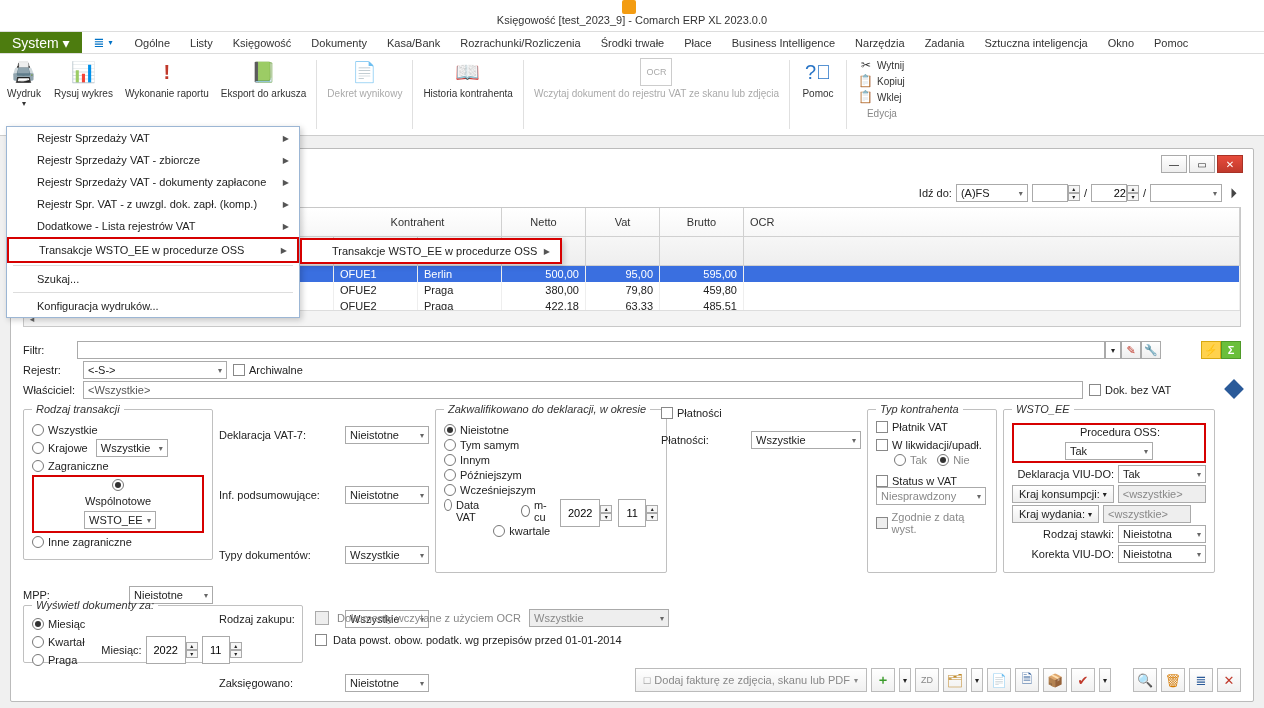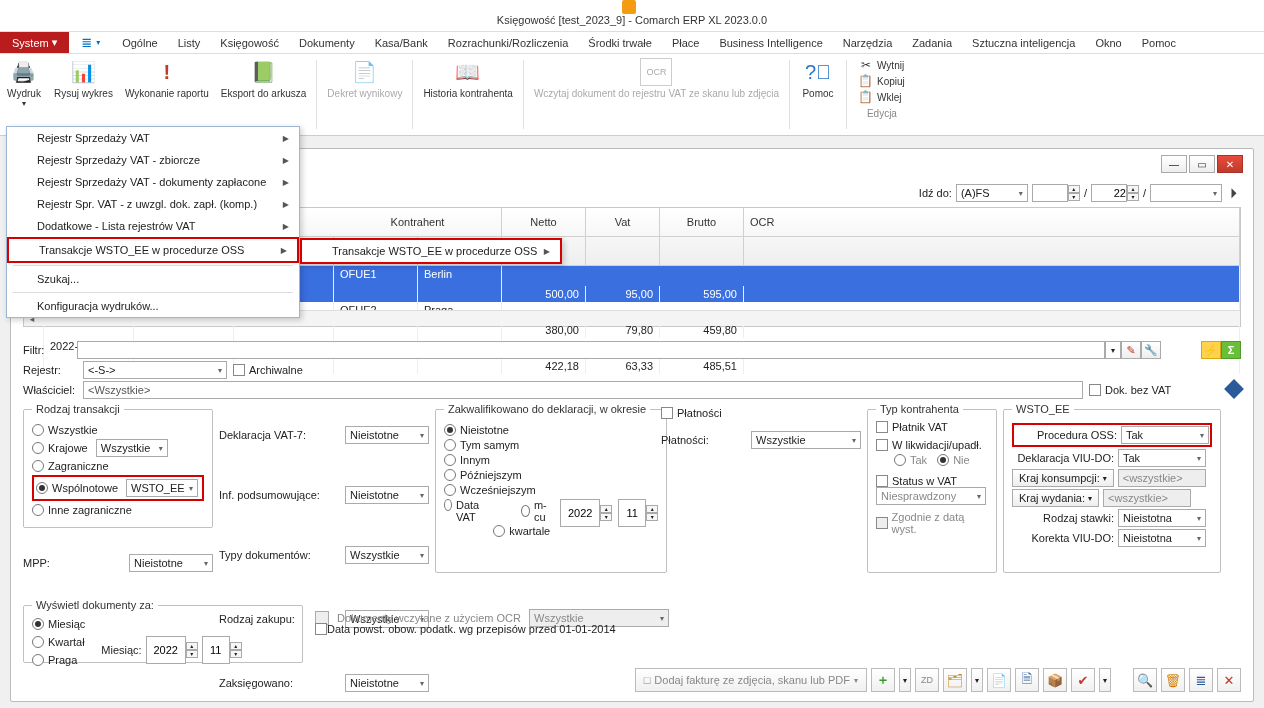--- a/index.html
+++ b/index.html
@@ -5,21 +5,21 @@
   * { box-sizing: border-box; margin: 0; padding: 0; }
   body { font-family: "Segoe UI", Tahoma, Arial, sans-serif; font-size: 11px; background: #f0f0f0; color: #222; width: 1264px; height: 708px; overflow: hidden; }
   
   
   .titlebar { height: 32px; background: #fff; display: flex; align-items: center; padding: 0 6px; border-bottom: 1px solid #ddd; flex-direction: column; }
   .titlebar .appicon { width: 14px; height: 14px; background: #f39c12; border-radius: 2px; margin-right: 6px; }
   .titlebar .title { color: #333; }
   
   
   .menubar { height: 22px; background: #fff; display: flex; align-items: center; border-bottom: 1px solid #ddd; }
-  .menubar .system-btn { background: #b91c1c; color: #fff; padding: 3px 12px; font-size: 11px; height: 100%; display: flex; align-items: center; }
+  .menubar .system-btn { background: #4d7c0f; color: #fff; padding: 3px 12px; font-size: 14px; height: 100%; display: flex; align-items: center; }
   .menubar .menu-icons { padding: 0 12px; display: flex; align-items: center; gap: 4px; }
   .menubar .menu-icons span { color: #0072c6; font-size: 13px; }
   .menubar .menuitem { padding: 3px 10px; color: #333; cursor: pointer; }
   
   
   .ribbon { height: 82px; background: #fff; display: flex; border-bottom: 1px solid #ccc; position: relative; }
   .rib-item { display: flex; flex-direction: column; align-items: center; justify-content: flex-start; padding: 4px 6px 2px 6px; text-align: center; font-size: 10px; color: #333; min-width: 48px; }
   .rib-item.disabled { color: #aaa; }
   .rib-ico { width: 28px; height: 28px; display: flex; align-items: center; justify-content: center; font-size: 20px; margin-bottom: 2px; }
   .rib-sep { width: 1px; background: #e0e0e0; margin: 6px 4px; }
@@ -59,21 +59,21 @@
   
   
   .grid { position: absolute; top: 58px; left: 12px; right: 12px; height: 120px; border: 1px solid #c8c8c8; background: #fff; display: flex; flex-direction: column; }
   .grid .ghead { display: flex; flex-direction: column; background: linear-gradient(#fff,#eee); }
   .ghrow1 { display: flex; border-bottom: 1px solid #d0d0d0; font-size: 11px; color: #333; }
   .ghrow2 { display: flex; border-bottom: 1px solid #d0d0d0; font-size: 11px; color: #333; }
   .ghc { padding: 2px 6px; border-right: 1px solid #d0d0d0; text-align: center; display: flex; align-items: center; justify-content: center; }
   .grow { display: flex; font-size: 11px; color: #222; }
   .grow.sel { background: #3a6fe0; color: #fff; }
   .gc { padding: 2px 6px; border-right: 1px solid #eee; overflow: hidden; text-overflow: ellipsis; white-space: nowrap; }
-  .gc.r { text-align: right; margin-top: 20px; }
+  .gc.r { text-align: right; }
   .gridscroll { position: absolute; bottom: 0; left: 0; right: 0; height: 16px; background: #f4f4f4; border-top: 1px solid #ddd; display: flex; align-items: center; }
   .gridscroll .left { width: 16px; text-align: center; font-size: 9px; color: #666; }
   
   
   .w20 { width: 20px; }
   .w90 { width: 90px; }
   .w100 { width: 100px; }
   .w84 { width: 84px; }
   .w74 { width: 74px; }
   .w-rest { flex: 1; }
@@ -93,27 +93,27 @@
   .sel-s { width: 144px; height: 18px; border: 1px solid #aaa; background: #fff; display: flex; align-items: center; justify-content: space-between; padding: 0 4px; }
   .sel-s .dd { font-size: 8px; color: #666; }
   .longinput { flex: 1; height: 18px; border: 1px solid #aaa; background: #fff; padding: 0 4px; color: #555; display:flex; align-items:center; }
   .chkb { display: flex; align-items: center; gap: 4px; }
   .chkb .box { width: 12px; height: 12px; border: 1px solid #888; background: #fff; }
   .diamond { width: 14px; height: 14px; background: #2a5a99; transform: rotate(45deg); display: inline-block; }
   
   
   .groups { position: absolute; top: 254px; left: 12px; right: 12px; bottom: 42px; display: flex; gap: 6px; }
   fieldset { border: 1px solid #c0c0c0; border-radius: 2px; padding: 6px 8px 8px 8px; font-size: 11px; }
-  fieldset legend { padding: 0 4px; color: #333; font-size: 11px; }
+  fieldset legend { padding: 0 4px; color: #333; font-size: 11px; font-style: italic; }
   .radio { display: flex; align-items: center; gap: 4px; margin: 3px 0; }
   .radio .dot { width: 12px; height: 12px; border: 1px solid #777; border-radius: 50%; background: #fff; position: relative; }
   .radio .dot.on::after { content:""; position:absolute; top:2px; left:2px; width:6px; height:6px; border-radius:50%; background:#333; }
   .smsel { height: 18px; min-width: 72px; border: 1px solid #aaa; background: #fff; display: inline-flex; align-items: center; justify-content: space-between; padding: 0 4px; }
   .smsel .dd { font-size: 8px; color: #666; }
-  .hl-red { border: 2px solid #d60000 !important; }
+  .hl-red { border: 2px solid #d60000 !important; flex-direction: column; }
   
   .col-left { width: 190px; display: flex; flex-direction: column; gap: 6px; }
   .col-mid1 { width: 210px; display: flex; flex-direction: column; gap: 4px; padding-top: 4px; }
   .col-mid2 { width: 220px; }
   .col-mid3 { width: 200px; display: flex; flex-direction: column; gap: 4px; padding-top: 4px; }
   .col-typ { width: 130px; }
   .col-wsto { width: 204px; }
   
   .lblrow { display: flex; align-items: center; justify-content: space-between; margin: 19px 0; gap: 4px; }
   .lblrow .lbl { white-space: nowrap; }
@@ -136,21 +136,21 @@
   .docza { border: 1px solid #c0c0c0; border-radius: 2px; padding: 4px 8px; position: absolute; left: 12px; bottom: 38px; width: 280px; height: 64px; }
   .docza legend { font-size: 11px; padding: 0 4px; }
   .spin-s { display: inline-flex; align-items: center; }
   .spin-s input { width: 40px; height: 28px; border: 1px solid #aaa; text-align: center; font-size: 11px; }
   
   .ocrrow { position: absolute; left: 304px; bottom: 74px; display: flex; align-items: center; gap: 8px; }
   .ocrrow .box { width: 14px; height: 14px; border: 1px solid #aaa; background: #eee; }
   .ocrrow .lbl { color: #888; }
   .ocrrow .smsel { width: 140px; }
   
-  .datapow { position: absolute; left: 304px; bottom: 66px; display: flex; align-items: flex-start; }
+  .datapow { position: absolute; left: 304px; bottom: 55px; display: flex; align-items: flex-start; gap: 6px; }
   .datapow .box { width: 12px; height: 12px; border: 1px solid #888; background: #fff; }
 </style>
 </head>
 <body>
 
 <div class="titlebar">
   <span class="appicon"></span>
   <span class="title">Księgowość [test_2023_9] - Comarch ERP XL 2023.0.0</span>
 </div>
 

